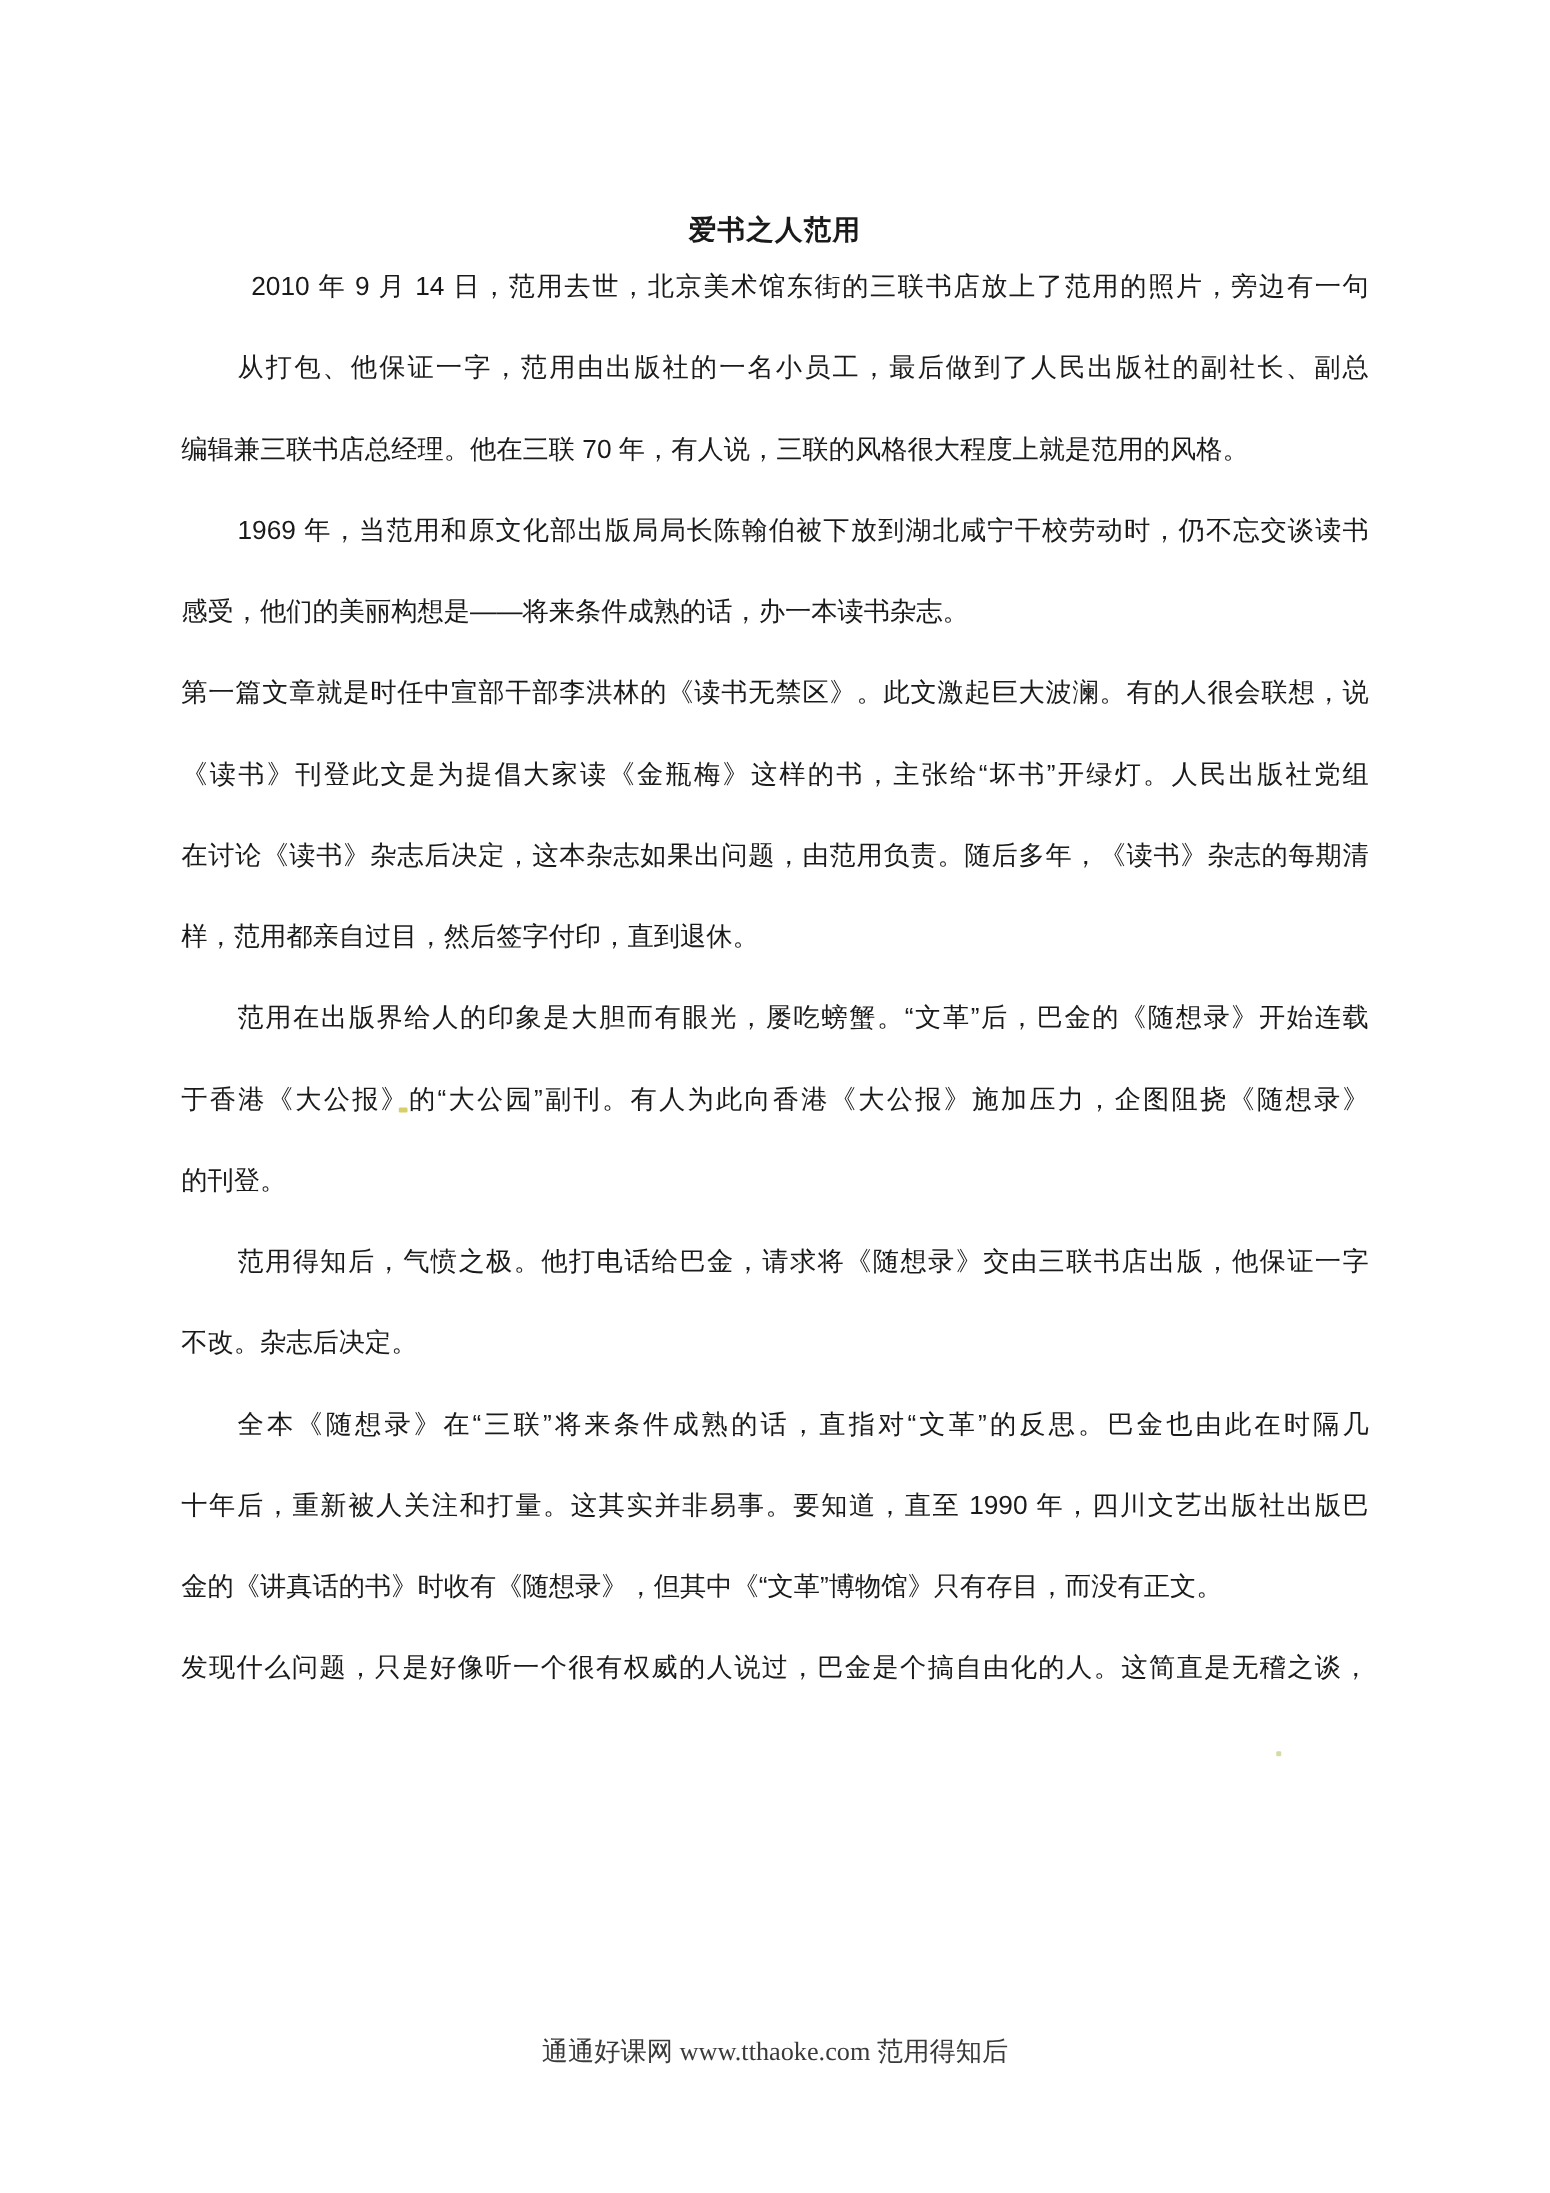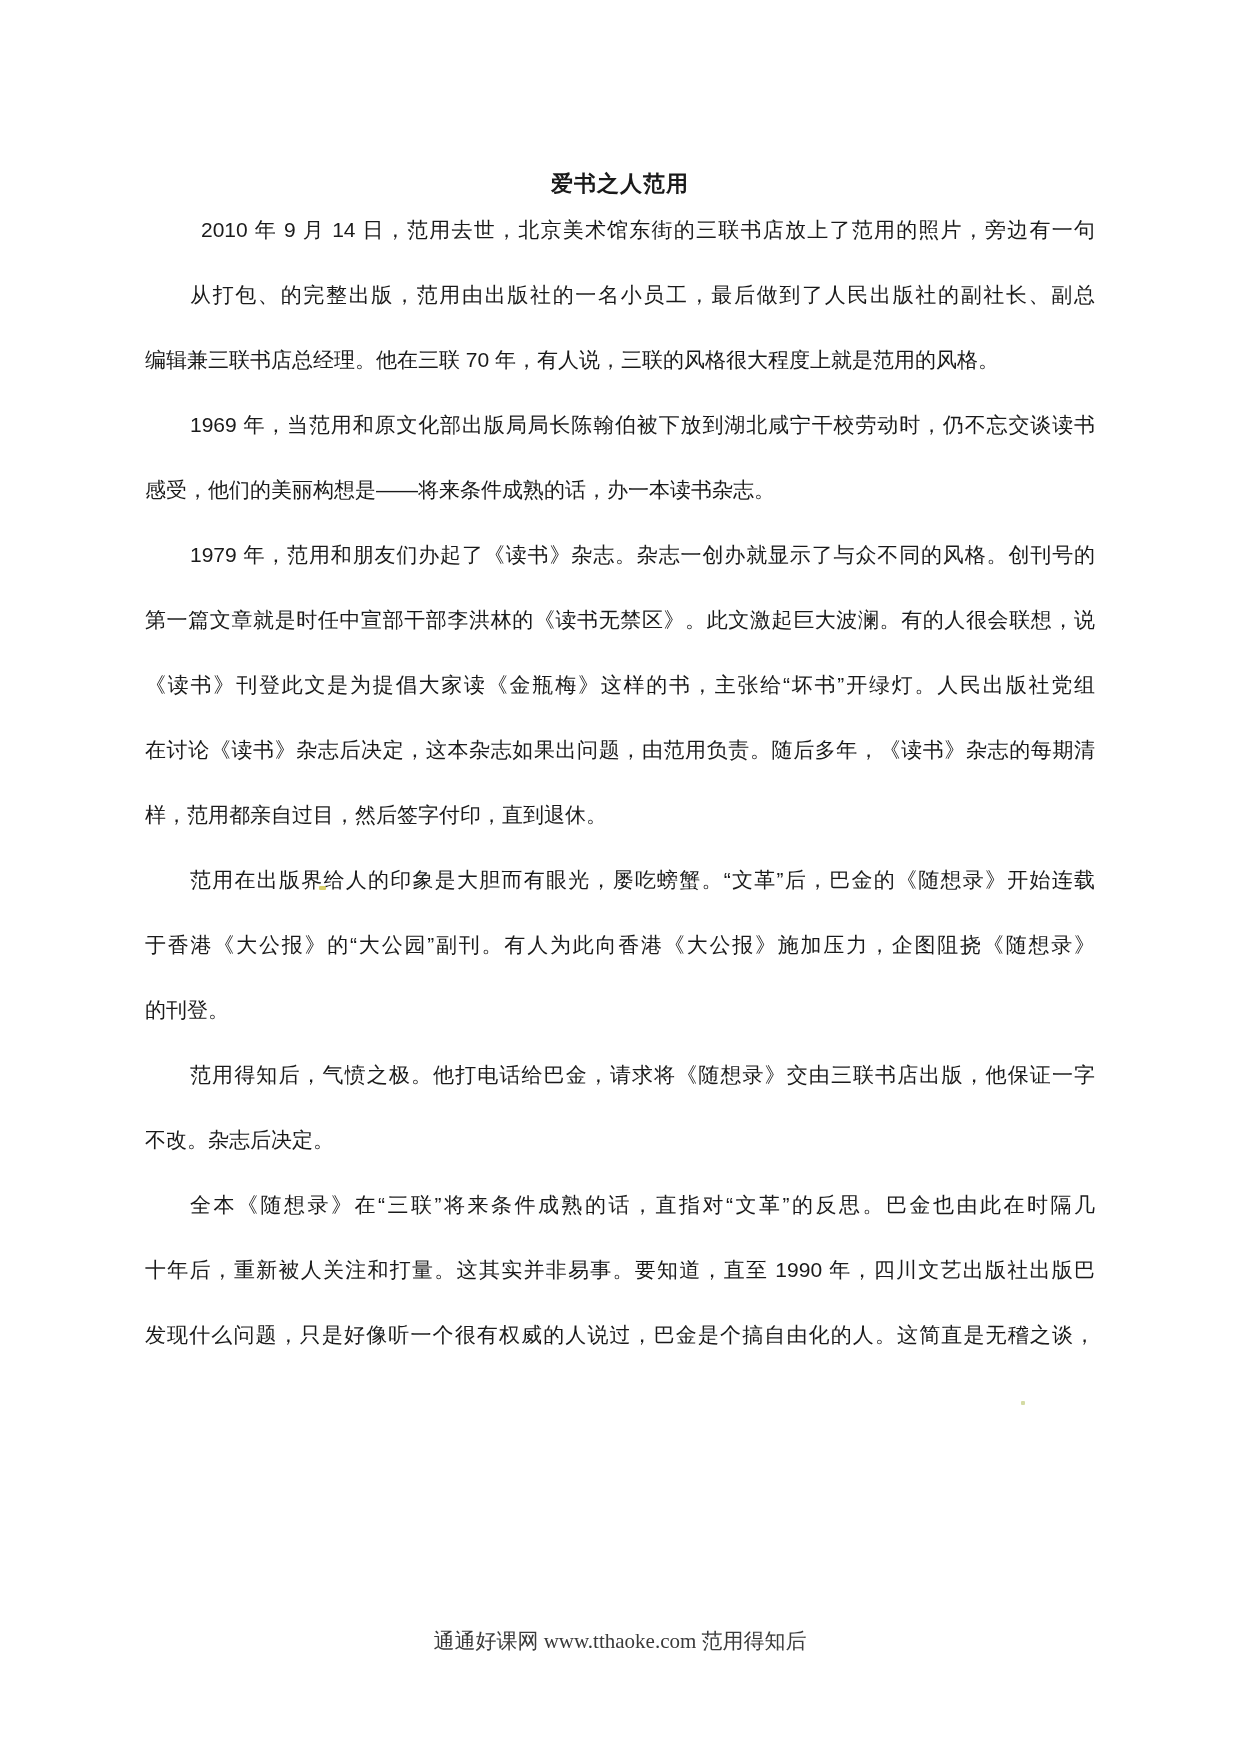--- a/index.html
+++ b/index.html
@@ -77,46 +77,46 @@
 
 <div class="page">
 
   <div class="doc-title">爱书之人范用</div>
 
   <div class="doc-body">
       <div class="paragraph">
         <div class="line first">2010 年 9 月 14 日，范用去世，北京美术馆东街的三联书店放上了范用的照片，旁边有一句</div>
       </div>
       <div class="paragraph">
-        <div class="line first">从打包、的完整出版，范用由出版社的一名小员工，最后做到了人民出版社的副社长、副总</div>
+        <div class="line first">从打包、他保证一字，范用由出版社的一名小员工，最后做到了人民出版社的副社长、副总</div>
         <div class="line end">编辑兼三联书店总经理。他在三联 70 年，有人说，三联的风格很大程度上就是范用的风格。</div>
       </div>
       <div class="paragraph">
         <div class="line first">1969 年，当范用和原文化部出版局局长陈翰伯被下放到湖北咸宁干校劳动时，仍不忘交谈读书</div>
         <div class="line end">感受，他们的美丽构想是——将来条件成熟的话，办一本读书杂志。</div>
       </div>
       <div class="paragraph">
-        <div class="line first">1979 年，范用和朋友们办起了《读书》杂志。杂志一创办就显示了与众不同的风格。创刊号的</div>
         <div class="line">第一篇文章就是时任中宣部干部李洪林的《读书无禁区》。此文激起巨大波澜。有的人很会联想，说</div>
         <div class="line">《读书》刊登此文是为提倡大家读《金瓶梅》这样的书，主张给“坏书”开绿灯。人民出版社党组</div>
         <div class="line">在讨论《读书》杂志后决定，这本杂志如果出问题，由范用负责。随后多年，《读书》杂志的每期清</div>
         <div class="line end">样，范用都亲自过目，然后签字付印，直到退休。</div>
       </div>
       <div class="paragraph">
         <div class="line first">范用在出版界给人的印象是大胆而有眼光，屡吃螃蟹。“文革”后，巴金的《随想录》开始连载</div>
         <div class="line">于香港《大公报》的“大公园”副刊。有人为此向香港《大公报》施加压力，企图阻挠《随想录》</div>
         <div class="line end">的刊登。</div>
       </div>
       <div class="paragraph">
         <div class="line first">范用得知后，气愤之极。他打电话给巴金，请求将《随想录》交由三联书店出版，他保证一字</div>
         <div class="line end">不改。杂志后决定。</div>
       </div>
       <div class="paragraph">
         <div class="line first">全本《随想录》在“三联”将来条件成熟的话，直指对“文革”的反思。巴金也由此在时隔几</div>
         <div class="line">十年后，重新被人关注和打量。这其实并非易事。要知道，直至 1990 年，四川文艺出版社出版巴</div>
+        <div class="line end">金的《讲真话的书》时收有《随想录》，但其中《“文革”博物馆》只有存目，而没有正文。</div>
       </div>
       <div class="paragraph">
         <div class="line">发现什么问题，只是好像听一个很有权威的人说过，巴金是个搞自由化的人。这简直是无稽之谈，</div>
       </div>
     </div>
 
   <span class="artifact mark-1"></span>
   <span class="artifact mark-2"></span>
 
   <div class="page-footer">通通好课网 www.tthaoke.com 范用得知后</div>

